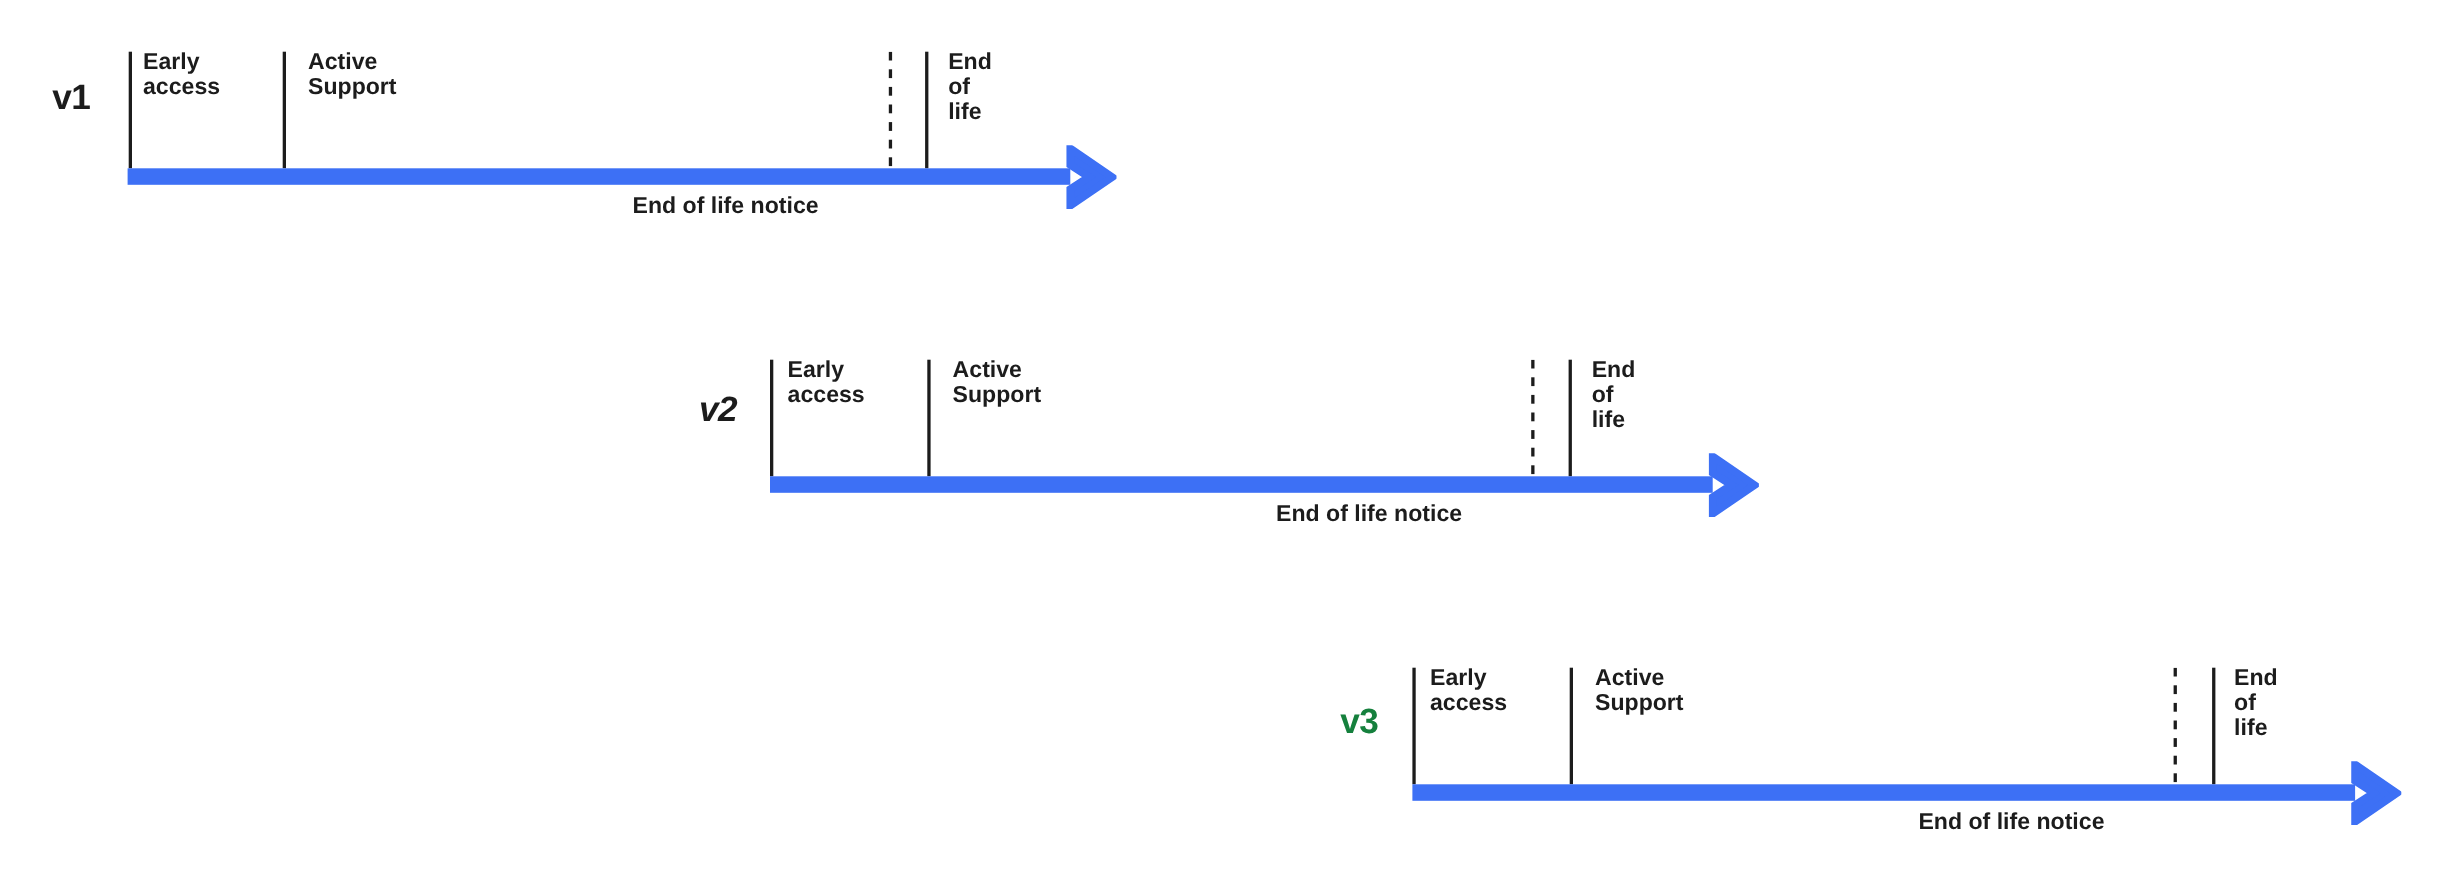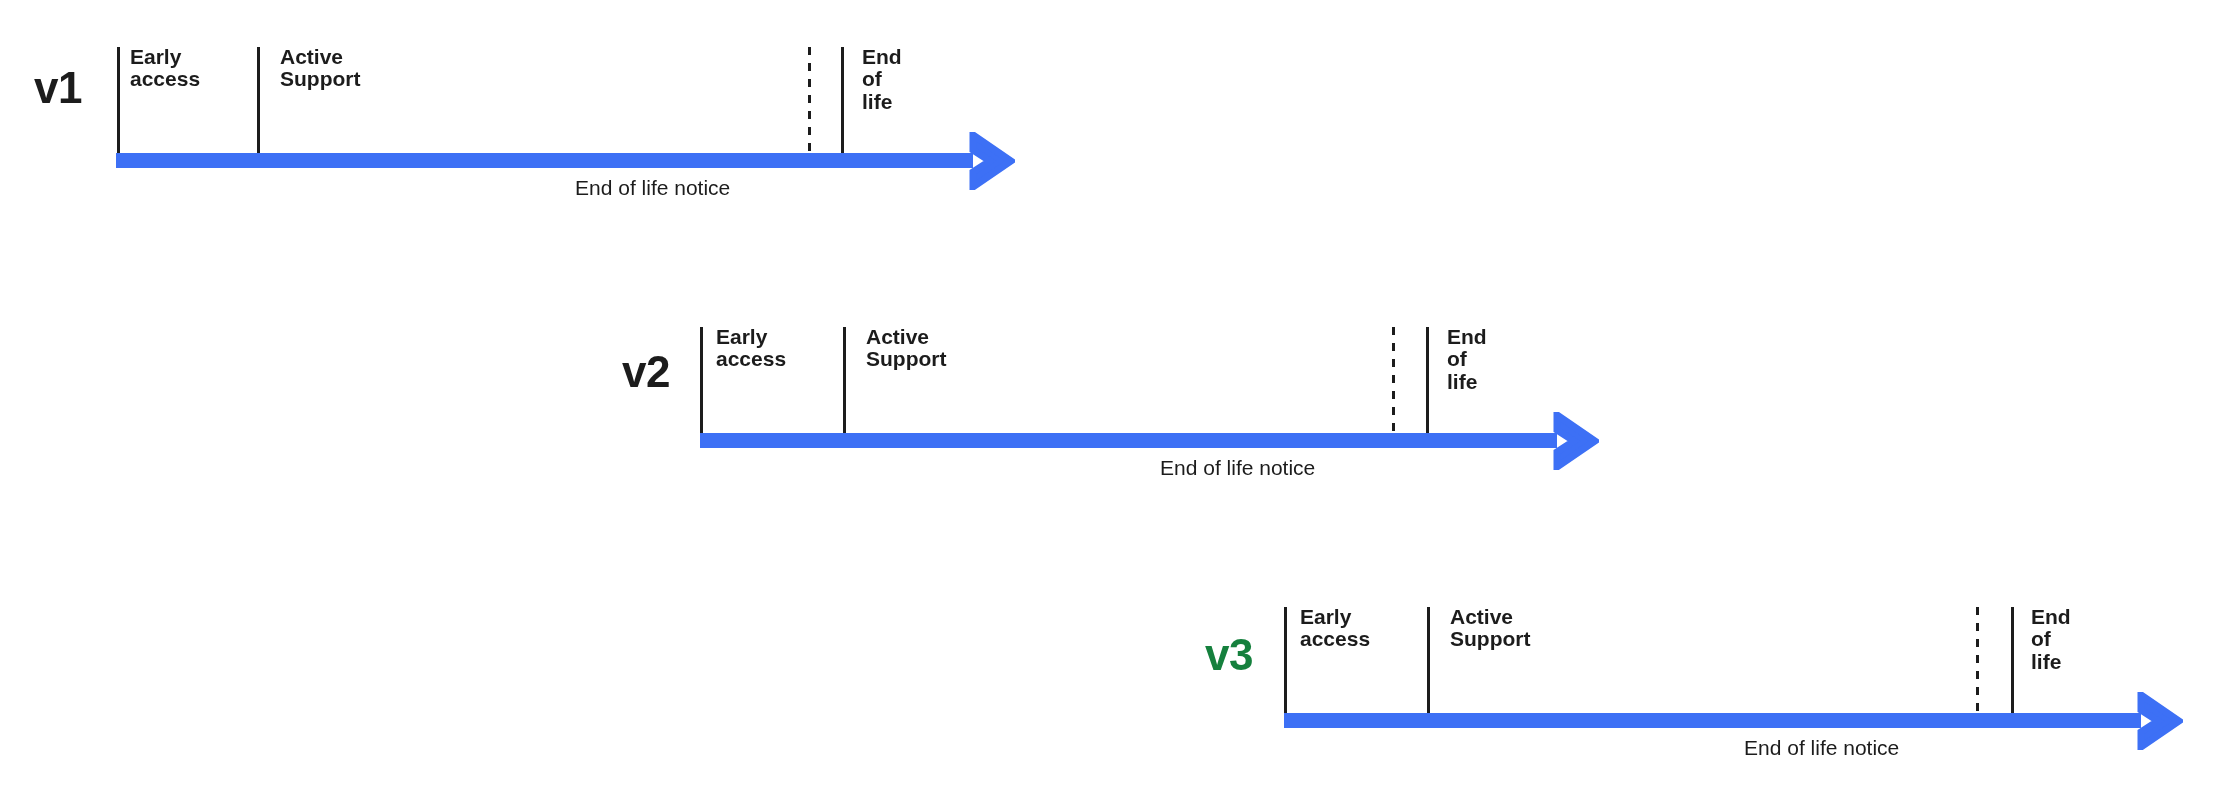--- a/index.html
+++ b/index.html
@@ -23,21 +23,21 @@
   
   .timeline-row {
     position: absolute;
     left: 0;
     top: 0;
   }
 
   
   .version-label {
     position: absolute;
-    font-size: 44px;
+    font-size: 32px;
     font-weight: 700;
     color: #1c1c1c;
     line-height: 1;
     letter-spacing: -0.5px;
     white-space: nowrap;
     transform: translate(-100%, -50%);
   }
 
   
   .divider {
@@ -77,21 +77,21 @@
   .arrow-head {
     position: absolute;
     width: 46px;
     height: 58px;
   }
 
   
   .notice-label {
     position: absolute;
     font-size: 21px;
-    font-weight: 400;
+    font-weight: 700;
     color: #1c1c1c;
     line-height: 1.1;
     white-space: nowrap;
   }
 </style>
 </head>
 <body>
 
 <div id="canvas" style="background: rgb(255, 255, 255);">
     <div class="timeline-row">
@@ -104,21 +104,21 @@
 access</div>
       <div class="phase-label" style="left: 280px; top: 46px; color: rgb(28, 28, 28);">Active Support</div>
       <div class="phase-label" style="left: 862px; top: 46px; color: rgb(28, 28, 28);">End of life</div>
       <div class="arrow-shaft" style="left: 116px; top: 153px; width: 857px; height: 15px; background: rgb(61, 112, 245);"></div>
       <div class="arrow-head" style="left: 969px; top: 131.5px;"><svg width="46" height="58" viewBox="0 0 46 58" xmlns="http://www.w3.org/2000/svg">
           <path d="M4 3 L42 29 L4 55 L4 40 L21 29 L4 18 Z" fill="#3d70f5" stroke="#3d70f5" stroke-width="7" stroke-linejoin="miter"></path>
         </svg></div>
       <div class="notice-label" style="left: 575px; top: 176px; color: rgb(28, 28, 28);">End of life notice</div>
     </div>
     <div class="timeline-row">
-      <div class="version-label" style="left: 670px; top: 372px; color: rgb(28, 28, 28);">v2</div>
+      <div class="version-label" style="left: 670px; top: 372px; color: rgb(28, 28, 28); font-style: italic;">v2</div>
       <div class="divider" style="left: 700px; top: 327px; height: 106px; background: rgb(28, 28, 28);"></div>
       <div class="divider" style="left: 843px; top: 327px; height: 106px; background: rgb(28, 28, 28);"></div>
       <div class="divider" style="left: 1426px; top: 327px; height: 106px; background: rgb(28, 28, 28);"></div>
       <div class="divider-dashed" style="left: 1392px; top: 327px; height: 106px;"></div>
       <div class="phase-label" style="left: 716px; top: 326px; color: rgb(28, 28, 28);">Early
 access</div>
       <div class="phase-label" style="left: 866px; top: 326px; color: rgb(28, 28, 28);">Active Support</div>
       <div class="phase-label" style="left: 1447px; top: 326px; color: rgb(28, 28, 28);">End of life</div>
       <div class="arrow-shaft" style="left: 700px; top: 433px; width: 857px; height: 15px; background: rgb(61, 112, 245);"></div>
       <div class="arrow-head" style="left: 1553px; top: 411.5px;"><svg width="46" height="58" viewBox="0 0 46 58" xmlns="http://www.w3.org/2000/svg">

